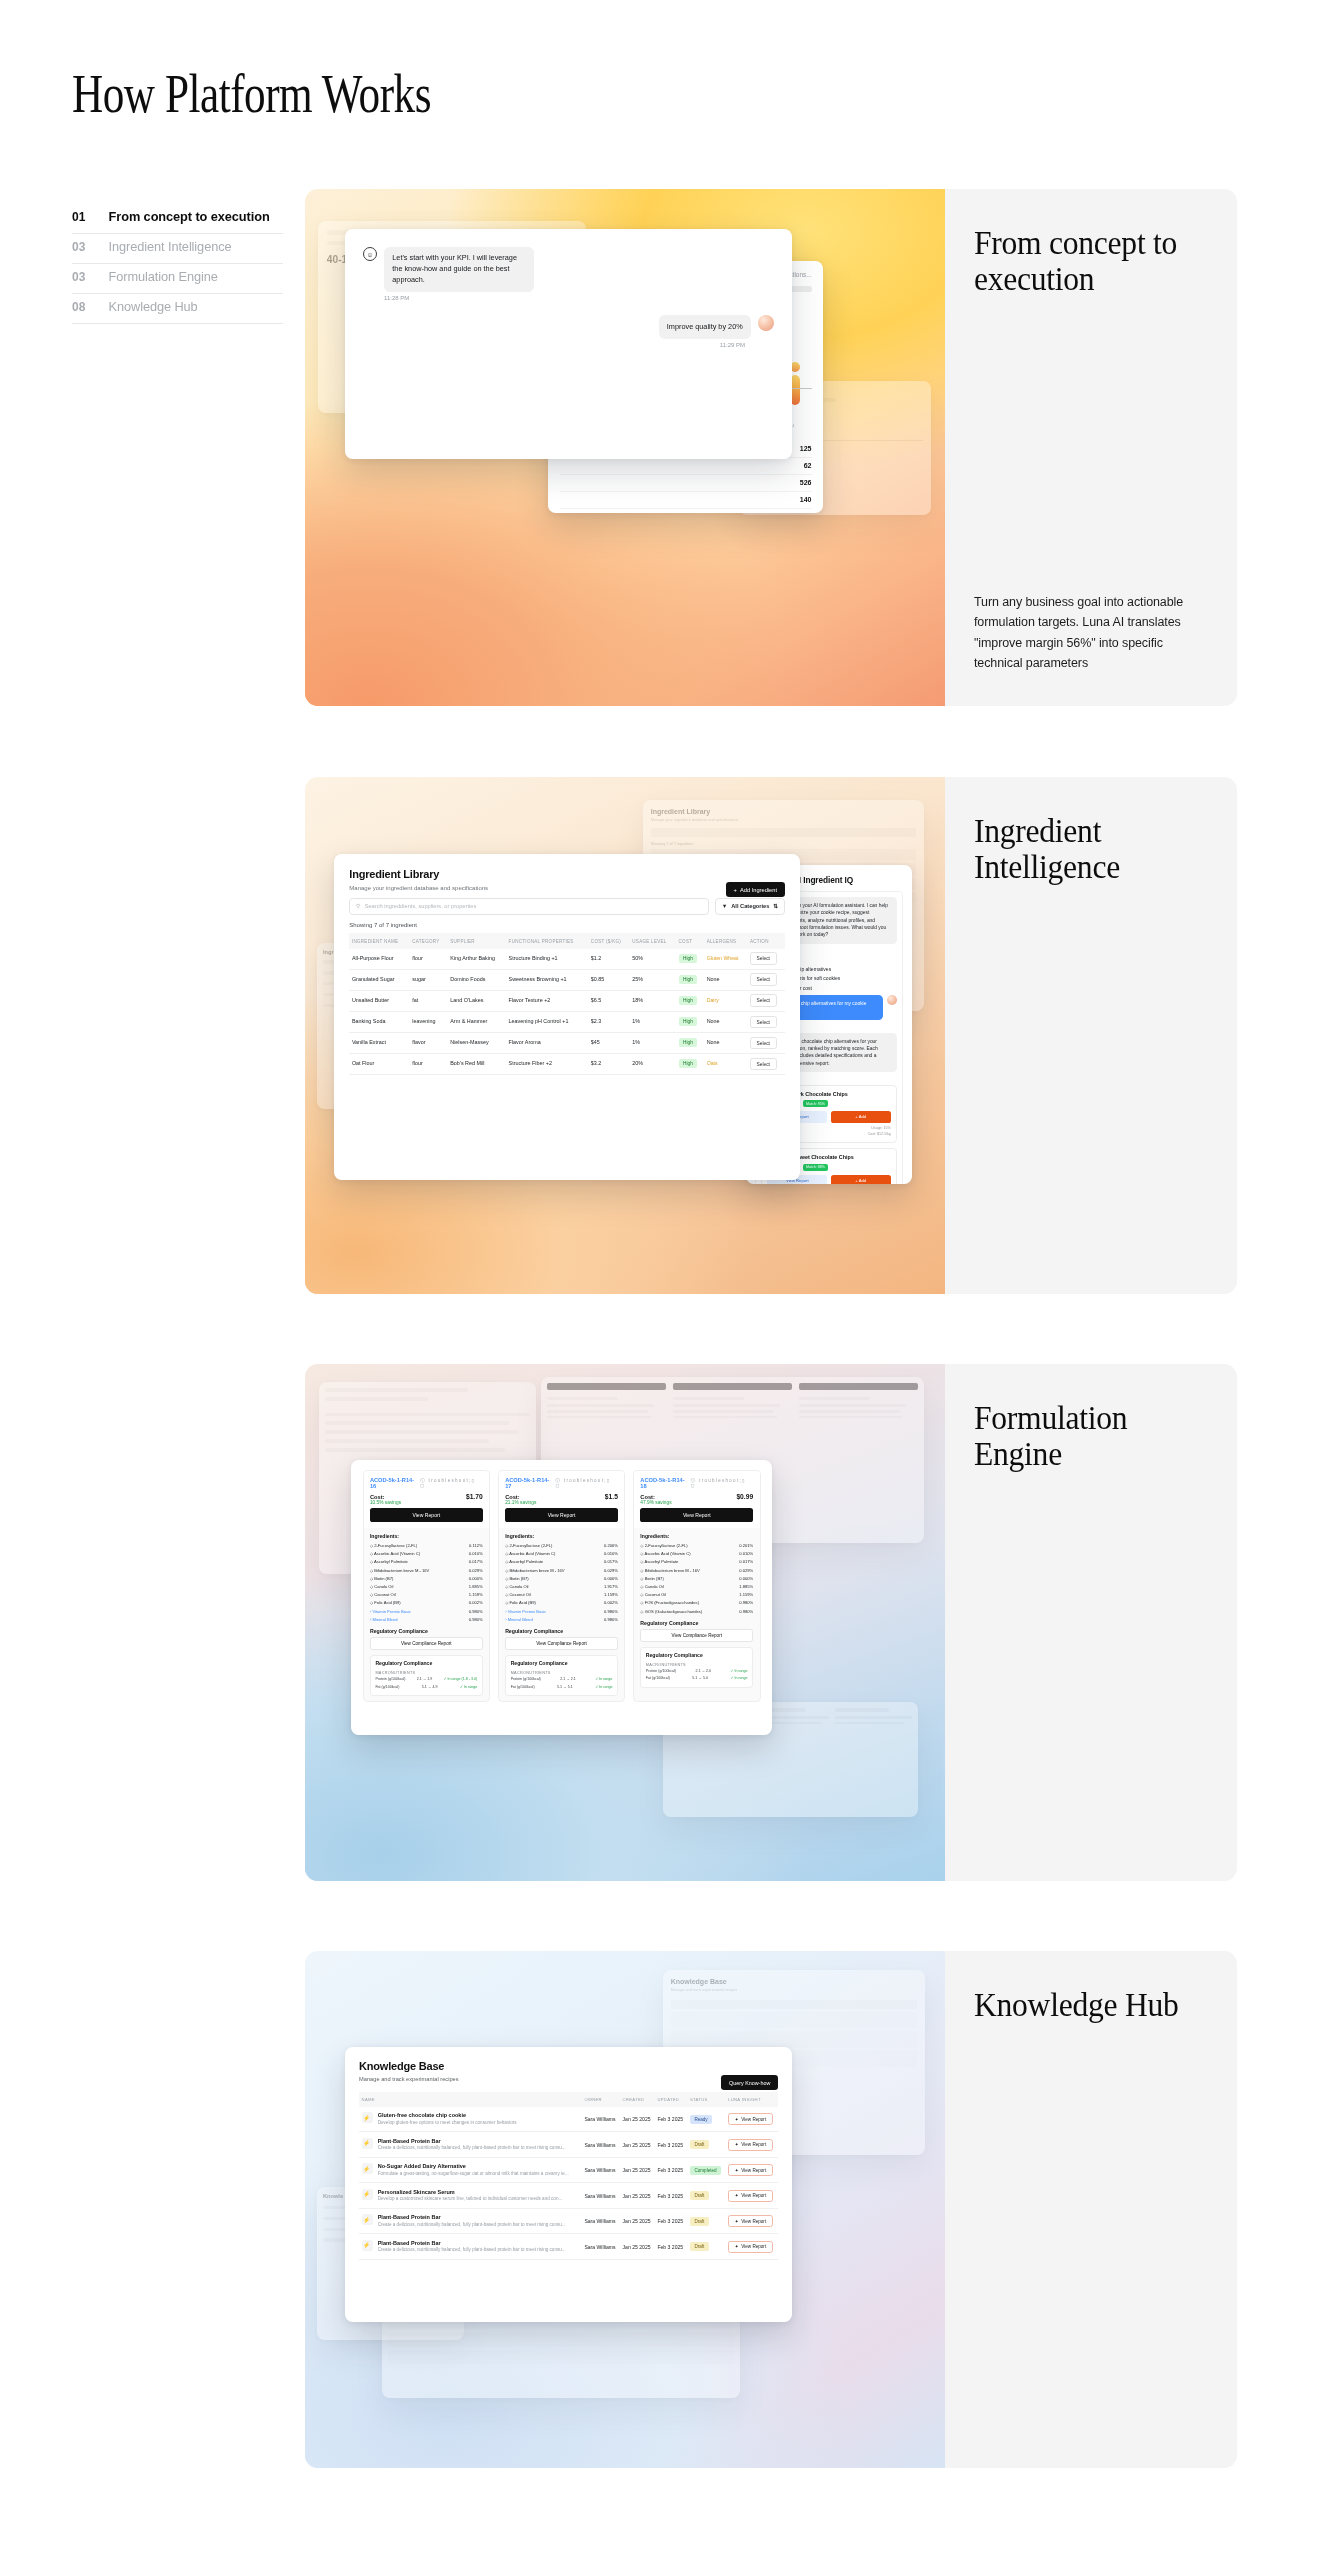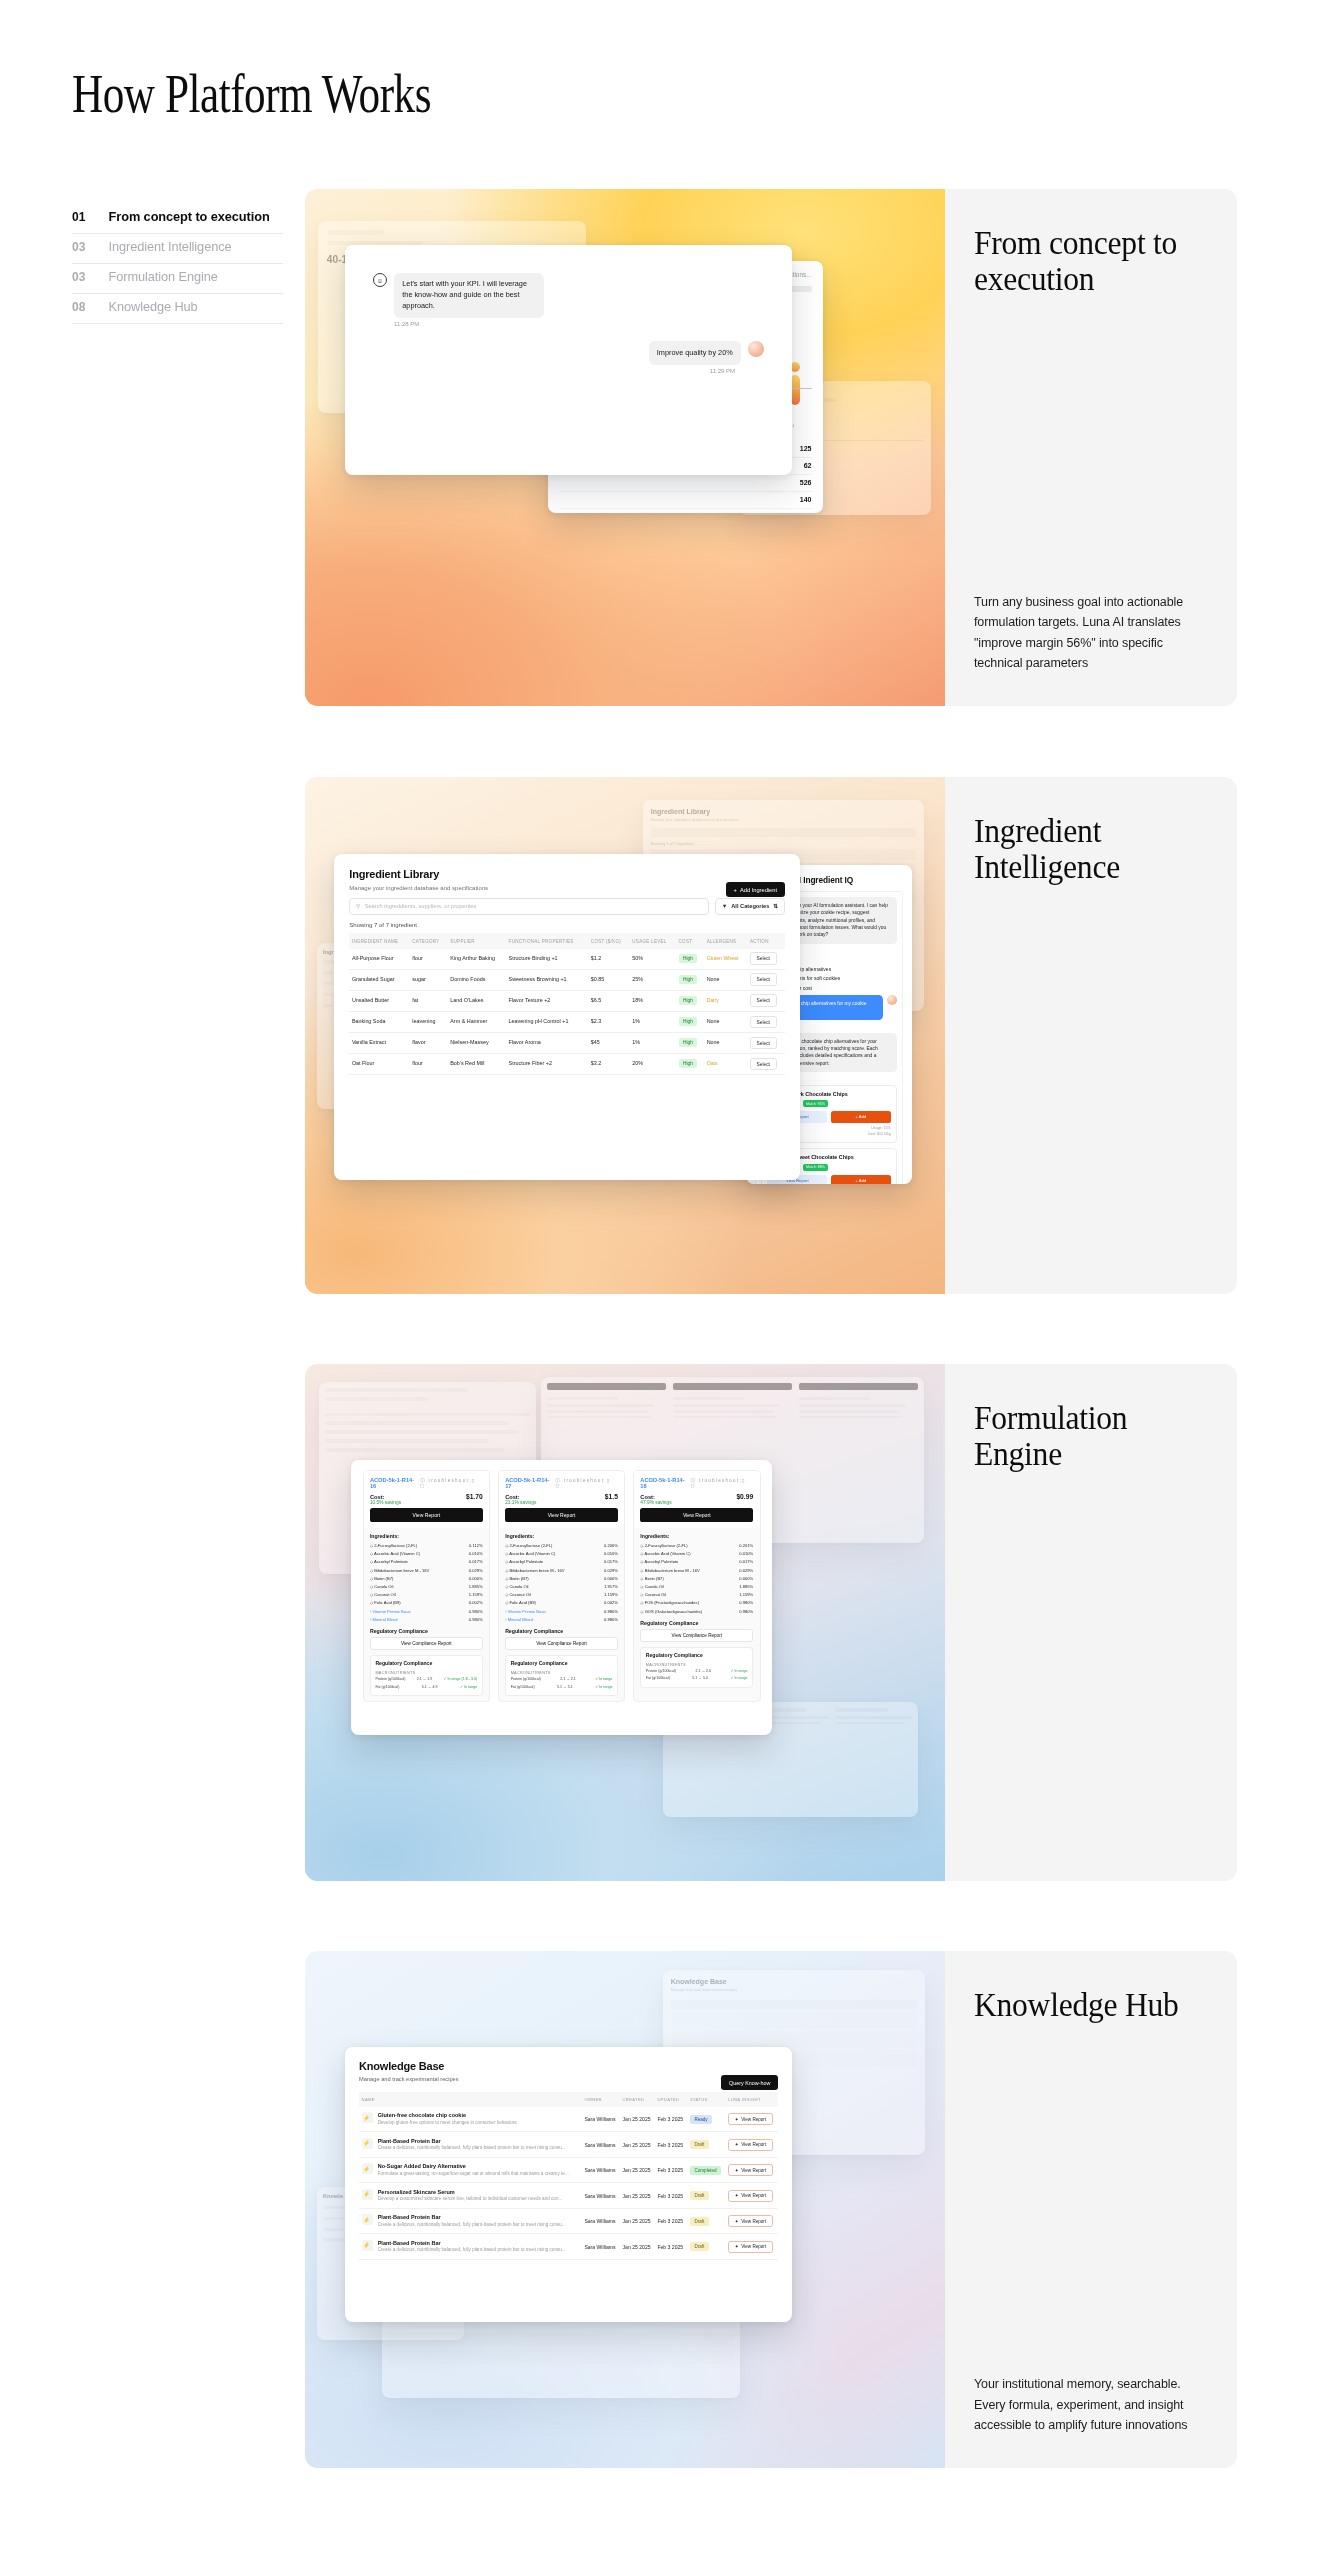--- a/index.html
+++ b/index.html
@@ -80,21 +80,21 @@
   
   .win {
     position: absolute; background: #fff; border-radius: 7.7px;
     box-shadow: 0 14px 33px rgba(25,28,40,.17), 0 1.9px 6.4px rgba(25,28,40,.07);
     overflow: hidden;
   }
   .win.ghost2 { opacity: .34; }
   .bar { background: #ececec; border-radius: 2.6px; height: 5.7px; }
 
   
-  .c1-main { left: 40px; top: 56px; width: 447px; height: 230px; padding: 28px; }
+  .c1-main { left: 40px; top: 40px; width: 447px; height: 230px; padding: 18px; }
   .bot-av {
     width: 14px; height: 14px; border-radius: 50%;
     border: 0.9px solid #3b3b3b; display: flex; align-items: center;
     justify-content: center; font-size: 7px; color: #2b2b2b; flex: none;
   }
   .msg-row { display: flex; gap: 7px; }
   .bubble {
     background: #f1f1f1; border-radius: 5.7px; padding: 6.4px 8.3px;
     font-size: 7.3px; line-height: 1.45; color: #16181c; max-width: 150px;
   }
@@ -921,18 +921,17 @@
                 <td>Feb 3 2025</td>
                 <td><span class="st draft">Draft</span></td>
                 <td><span class="kb-view"><span>✦</span>View Report</span></td>
               </tr>
             </tbody>
         </table>
       </div>
     </div>
     <div class="card-side">
       <div class="card-heading">Knowledge Hub</div>
-      <div class="card-body">Your institutional memory, searchable. Every formula, experiment, and insight accessible to amplify future innovations</div>
     </div>
   </div>
 
 </div>
 
 
 </body></html>

